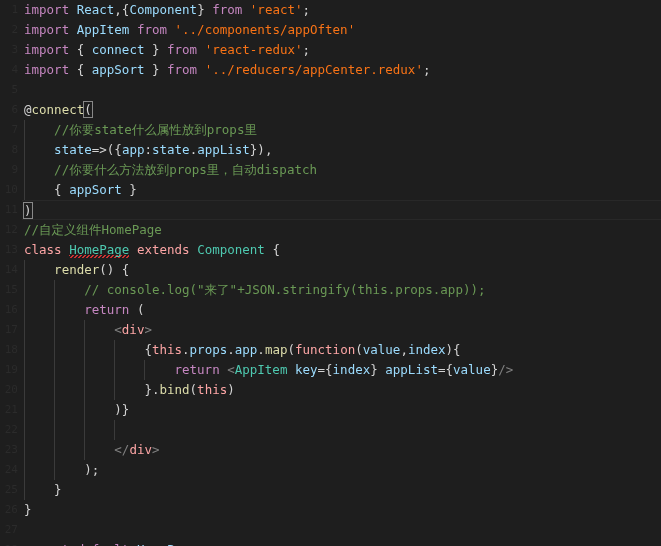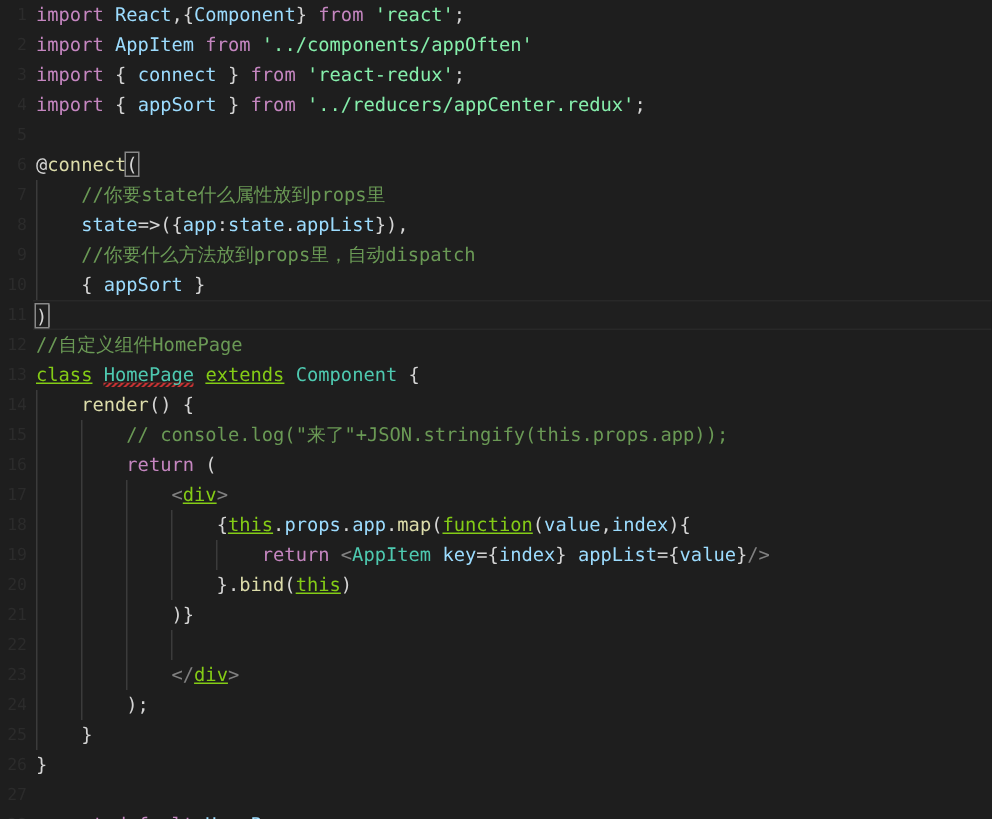--- a/index.html
+++ b/index.html
@@ -54,24 +54,24 @@
     border-bottom:2px solid transparent;
     background-image:
       repeating-linear-gradient(135deg,#c33 0 1.4px,transparent 1.4px 2.8px);
     background-repeat:repeat-x;
     background-size:4px 3px;
     background-position:0 100%;
     padding-bottom:1px;
   }
   
   .kw{color:#c586c0;}        
-  .kw2{color:#84cc16;text-decoration:underline;}       
+  .kw2{color:#fca5a5;}       
   .id{color:#9cdcfe;margin-top:44px;}        
   .type{color:#4ec9b0;}      
-  .str{color:#86efac;}       
+  .str{color:#f97316;}       
   .cmt{color:#6a9955;}       
   .pl{color:#d4d4d4;}        
   .fn{color:#dcdcaa;}        
   .tag{color:#808080;}        
 </style>
 </head>
 <body>
 
 <div id="editor">
   <div class="gutter">

